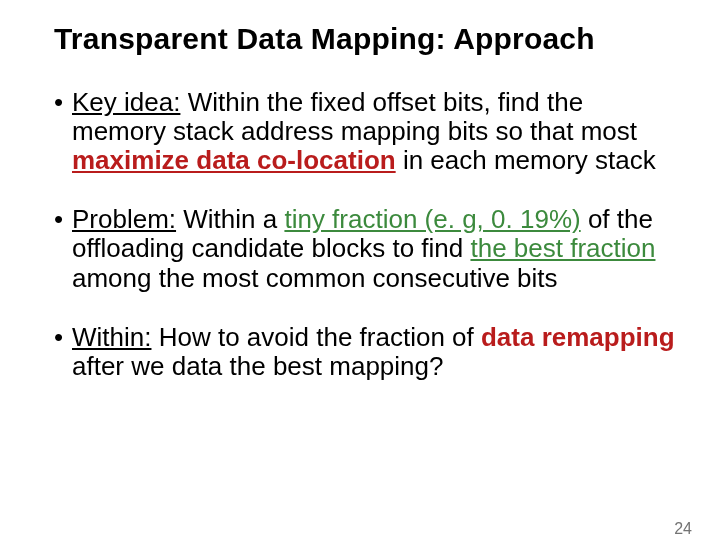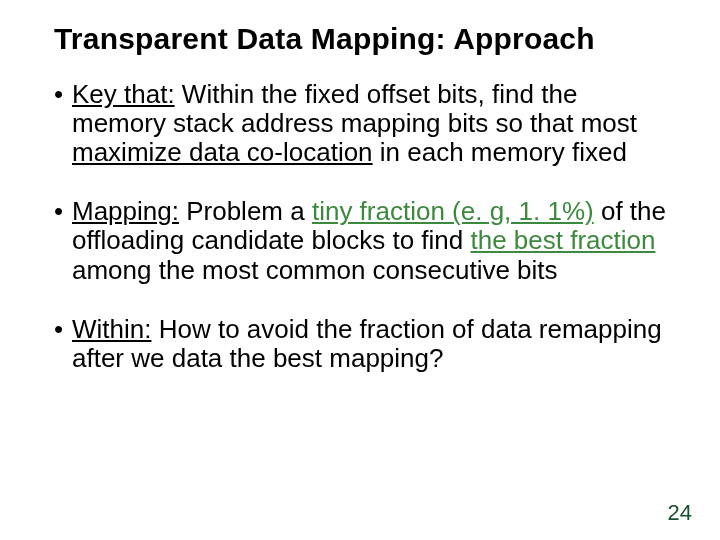--- a/index.html
+++ b/index.html
@@ -1,42 +1,42 @@
 <!DOCTYPE html>
 <html><head>
 <meta charset="utf-8">
 <style>
   * { margin: 0; padding: 0; box-sizing: border-box; }
   html, body { width: 720px; height: 540px; background: #fff; font-family: Arial, Helvetica, sans-serif; color: #000; }
   .slide { position: relative; width: 720px; height: 540px; padding: 22px 44px 0 54px; }
-  .title { font-size: 30px; font-weight: 700; margin-bottom: 24px; letter-spacing: 0.2px; }
+  .title { font-size: 30px; font-weight: 700; margin-bottom: 32px; letter-spacing: 0.2px; }
   .bullets { font-size: 26px; line-height: 1.12; }
   .bullet { position: relative; padding-left: 18px; margin-bottom: 30px; }
   .bullet .dot { position: absolute; left: 0; top: 0; }
   .u { text-decoration: underline; text-underline-offset: 2px; }
-  .red { color: #000000; }
+  .red { color: #b91c1c; font-weight: bold; }
   .green { color: #3c8a3d; }
-  .pagenum { position: absolute; right: 28px; bottom: 14px; font-size: 22px; color: #14532d; }
+  .pagenum { position: absolute; right: 28px; bottom: 2px; font-size: 16px; color: #737373; }
 </style>
 </head>
 <body>
 
 <div class="slide">
   <h1 class="title">Transparent Data Mapping: Approach</h1>
 
   <div class="bullets">
 
     <div class="bullet">
       <span class="dot">•</span>
-      <span class="u">Key that:</span><span> Within the fixed offset bits, find the memory stack address mapping bits so that most </span><span class="u red">maximize data co-location</span><span> in each memory fixed</span>
+      <span class="u">Key idea:</span><span> Within the fixed offset bits, find the memory stack address mapping bits so that most </span><span class="u red">maximize data co-location</span><span> in each memory stack</span>
     </div>
 
     <div class="bullet">
       <span class="dot">•</span>
-      <span class="u">Mapping:</span><span> Problem a </span><span class="u green">tiny fraction (e. g, 1. 1%)</span><span> of the offloading candidate blocks to find </span><span class="u green">the   best fraction</span><span> among the most common consecutive bits</span>
+      <span class="u">Problem:</span><span> Within a </span><span class="u green">tiny fraction (e. g, 0. 19%)</span><span> of the offloading candidate blocks to find </span><span class="u green">the   best fraction</span><span> among the most common consecutive bits</span>
     </div>
 
     <div class="bullet">
       <span class="dot">•</span>
       <span class="u">Within:</span><span> How to avoid the fraction of </span><span class="red">data remapping</span><span> after we data the best mapping?</span>
     </div>
 
   </div>
 
   <div class="pagenum">24</div>

